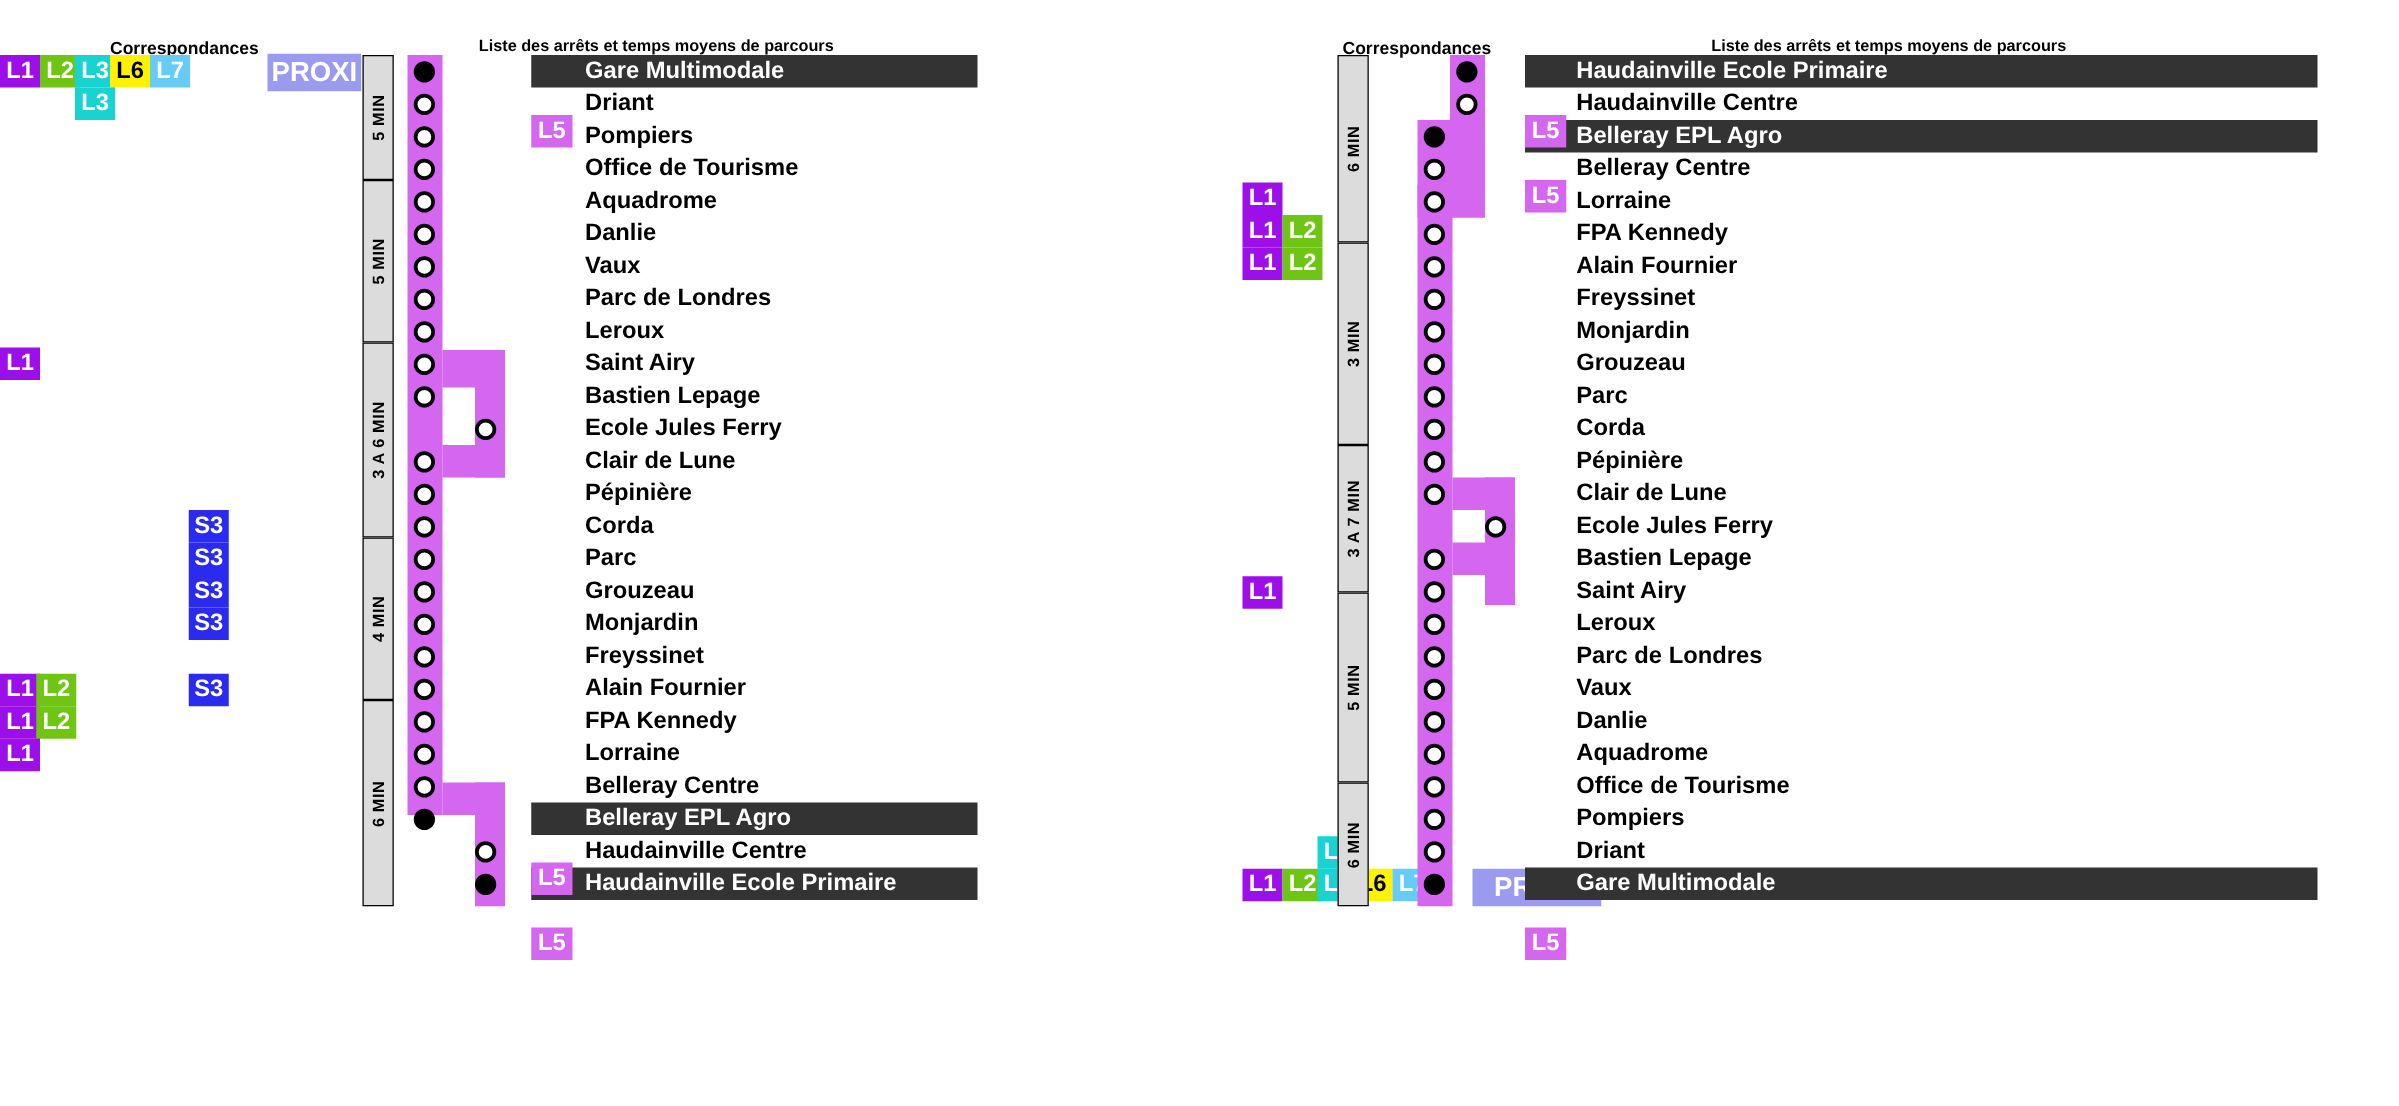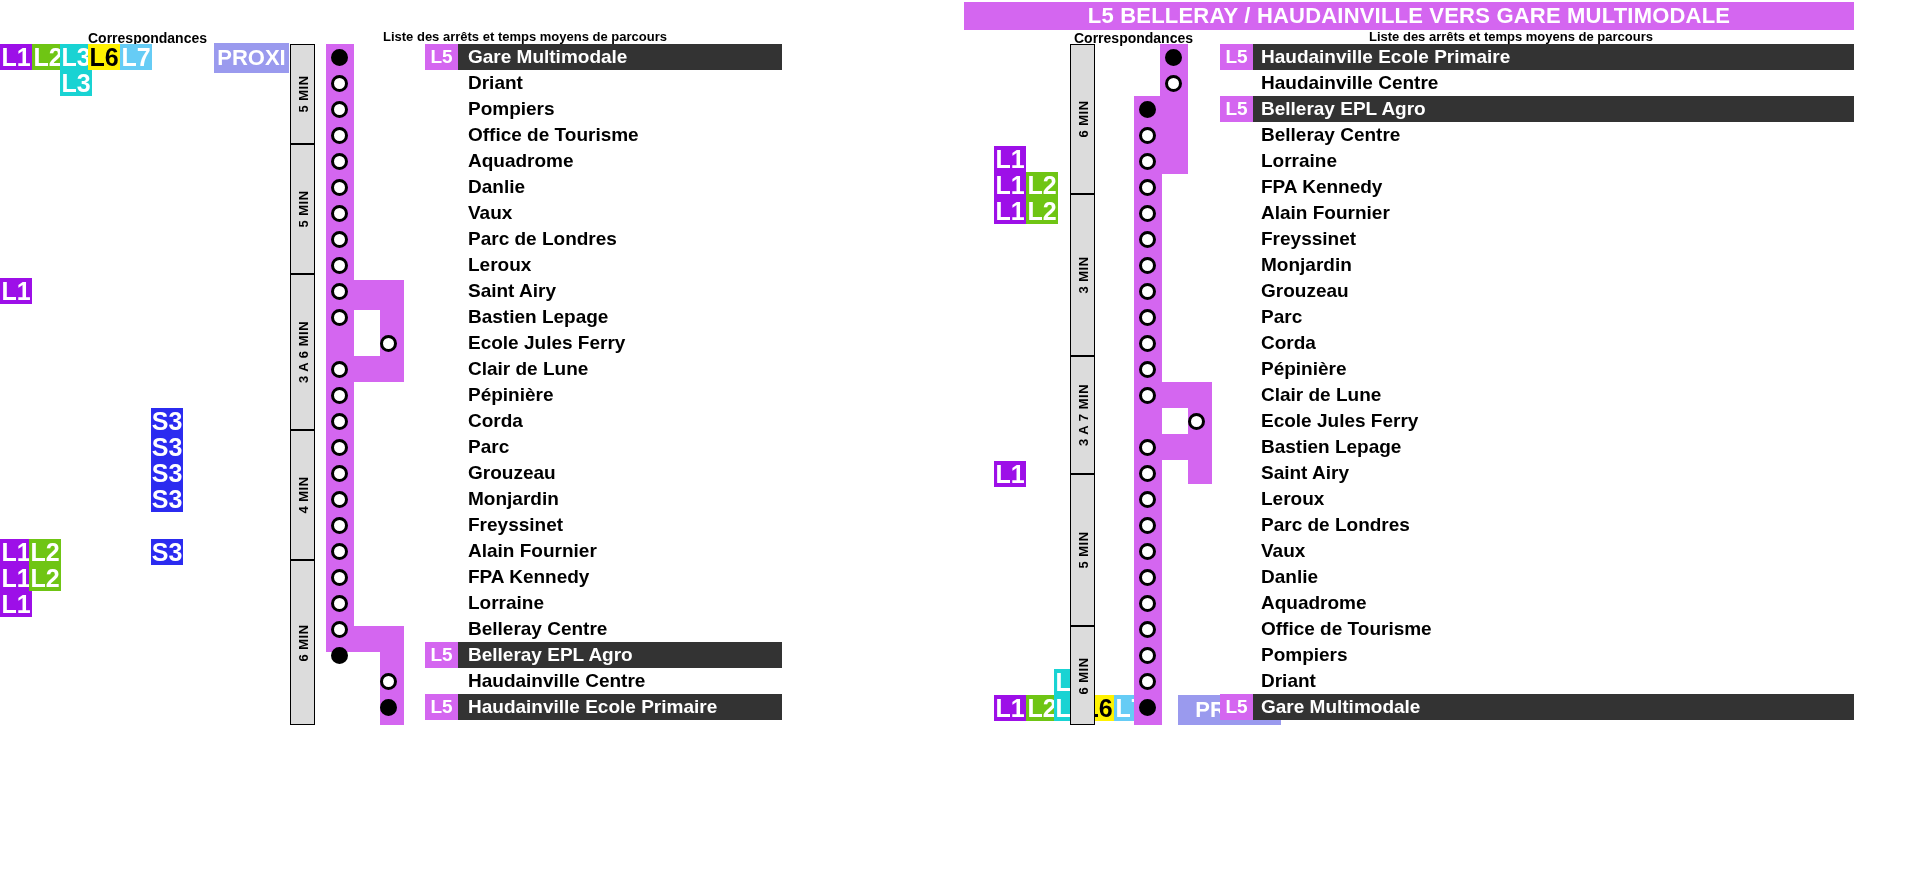--- a/index.html
+++ b/index.html
@@ -25,26 +25,26 @@
 
   .trunk{position:absolute;background:#d466f0;}
   .dot{position:absolute;width:17px;height:17px;border-radius:50%;
        border:3px solid #000;background:#fff;box-sizing:border-box;}
   .dot.term{background:#000;}
 
   .stopname{position:absolute;font-size:19px;font-weight:bold;color:#000;
             white-space:nowrap;line-height:22px;height:22px;}
   .rowhl{position:absolute;background:#333333;height:26px;}
 
-  .badge{position:absolute;font-size:25px;font-weight:bold;color:#fff;
+  .badge{position:absolute;font-size:19px;font-weight:bold;color:#fff;
          width:32px;height:26px;line-height:26px;text-align:center;box-sizing:border-box;}
   .proxi{position:absolute;background:#9a9aee;color:#fff;font-size:22px;font-weight:bold;
          height:30px;line-height:30px;text-align:center;}
   .l5tag{position:absolute;background:#d466f0;color:#fff;font-size:19px;font-weight:bold;
-         width:33px;height:26px;line-height:26px;text-align:center;}
+         width:33px;height:26px;line-height:26px;text-align:center;margin-top:48px;}
 </style>
 </head>
 <body>
 
 <div class="page">
 
   <div class="panel left">
 
 
     <div class="corr-head" style="left:88px;">Correspondances</div>
@@ -156,21 +156,20 @@
     <div class="stopname" style="left:468px;top:566px;">FPA Kennedy</div>
     <div class="stopname" style="left:468px;top:592px;">Lorraine</div>
     <div class="stopname" style="left:468px;top:618px;">Belleray Centre</div>
     <div class="stopname" style="left:468px;top:644px;color:#fff;">Belleray EPL Agro</div>
     <div class="stopname" style="left:468px;top:670px;">Haudainville Centre</div>
     <div class="stopname" style="left:468px;top:696px;color:#fff;">Haudainville Ecole Primaire</div>
   </div>
 
   <div class="panel right">
 
-    <div class="title">L5 BELLERAY / HAUDAINVILLE VERS GARE MULTIMODALE</div>
 
     <div class="corr-head" style="left:110px;">Correspondances</div>
     <div class="list-head" style="left:405px;">Liste des arrêts et temps moyens de parcours</div>
 
     <div class="proxi" style="left:214px;top:695px;width:103px;">PROXI</div>
 
     <div class="badge" style="left:30px;top:146px;background:#9D0FE8;">L1</div>
     <div class="badge" style="left:30px;top:172px;background:#9D0FE8;">L1</div>
     <div class="badge" style="left:62px;top:172px;background:#6FC514;">L2</div>
     <div class="badge" style="left:30px;top:198px;background:#9D0FE8;">L1</div>

